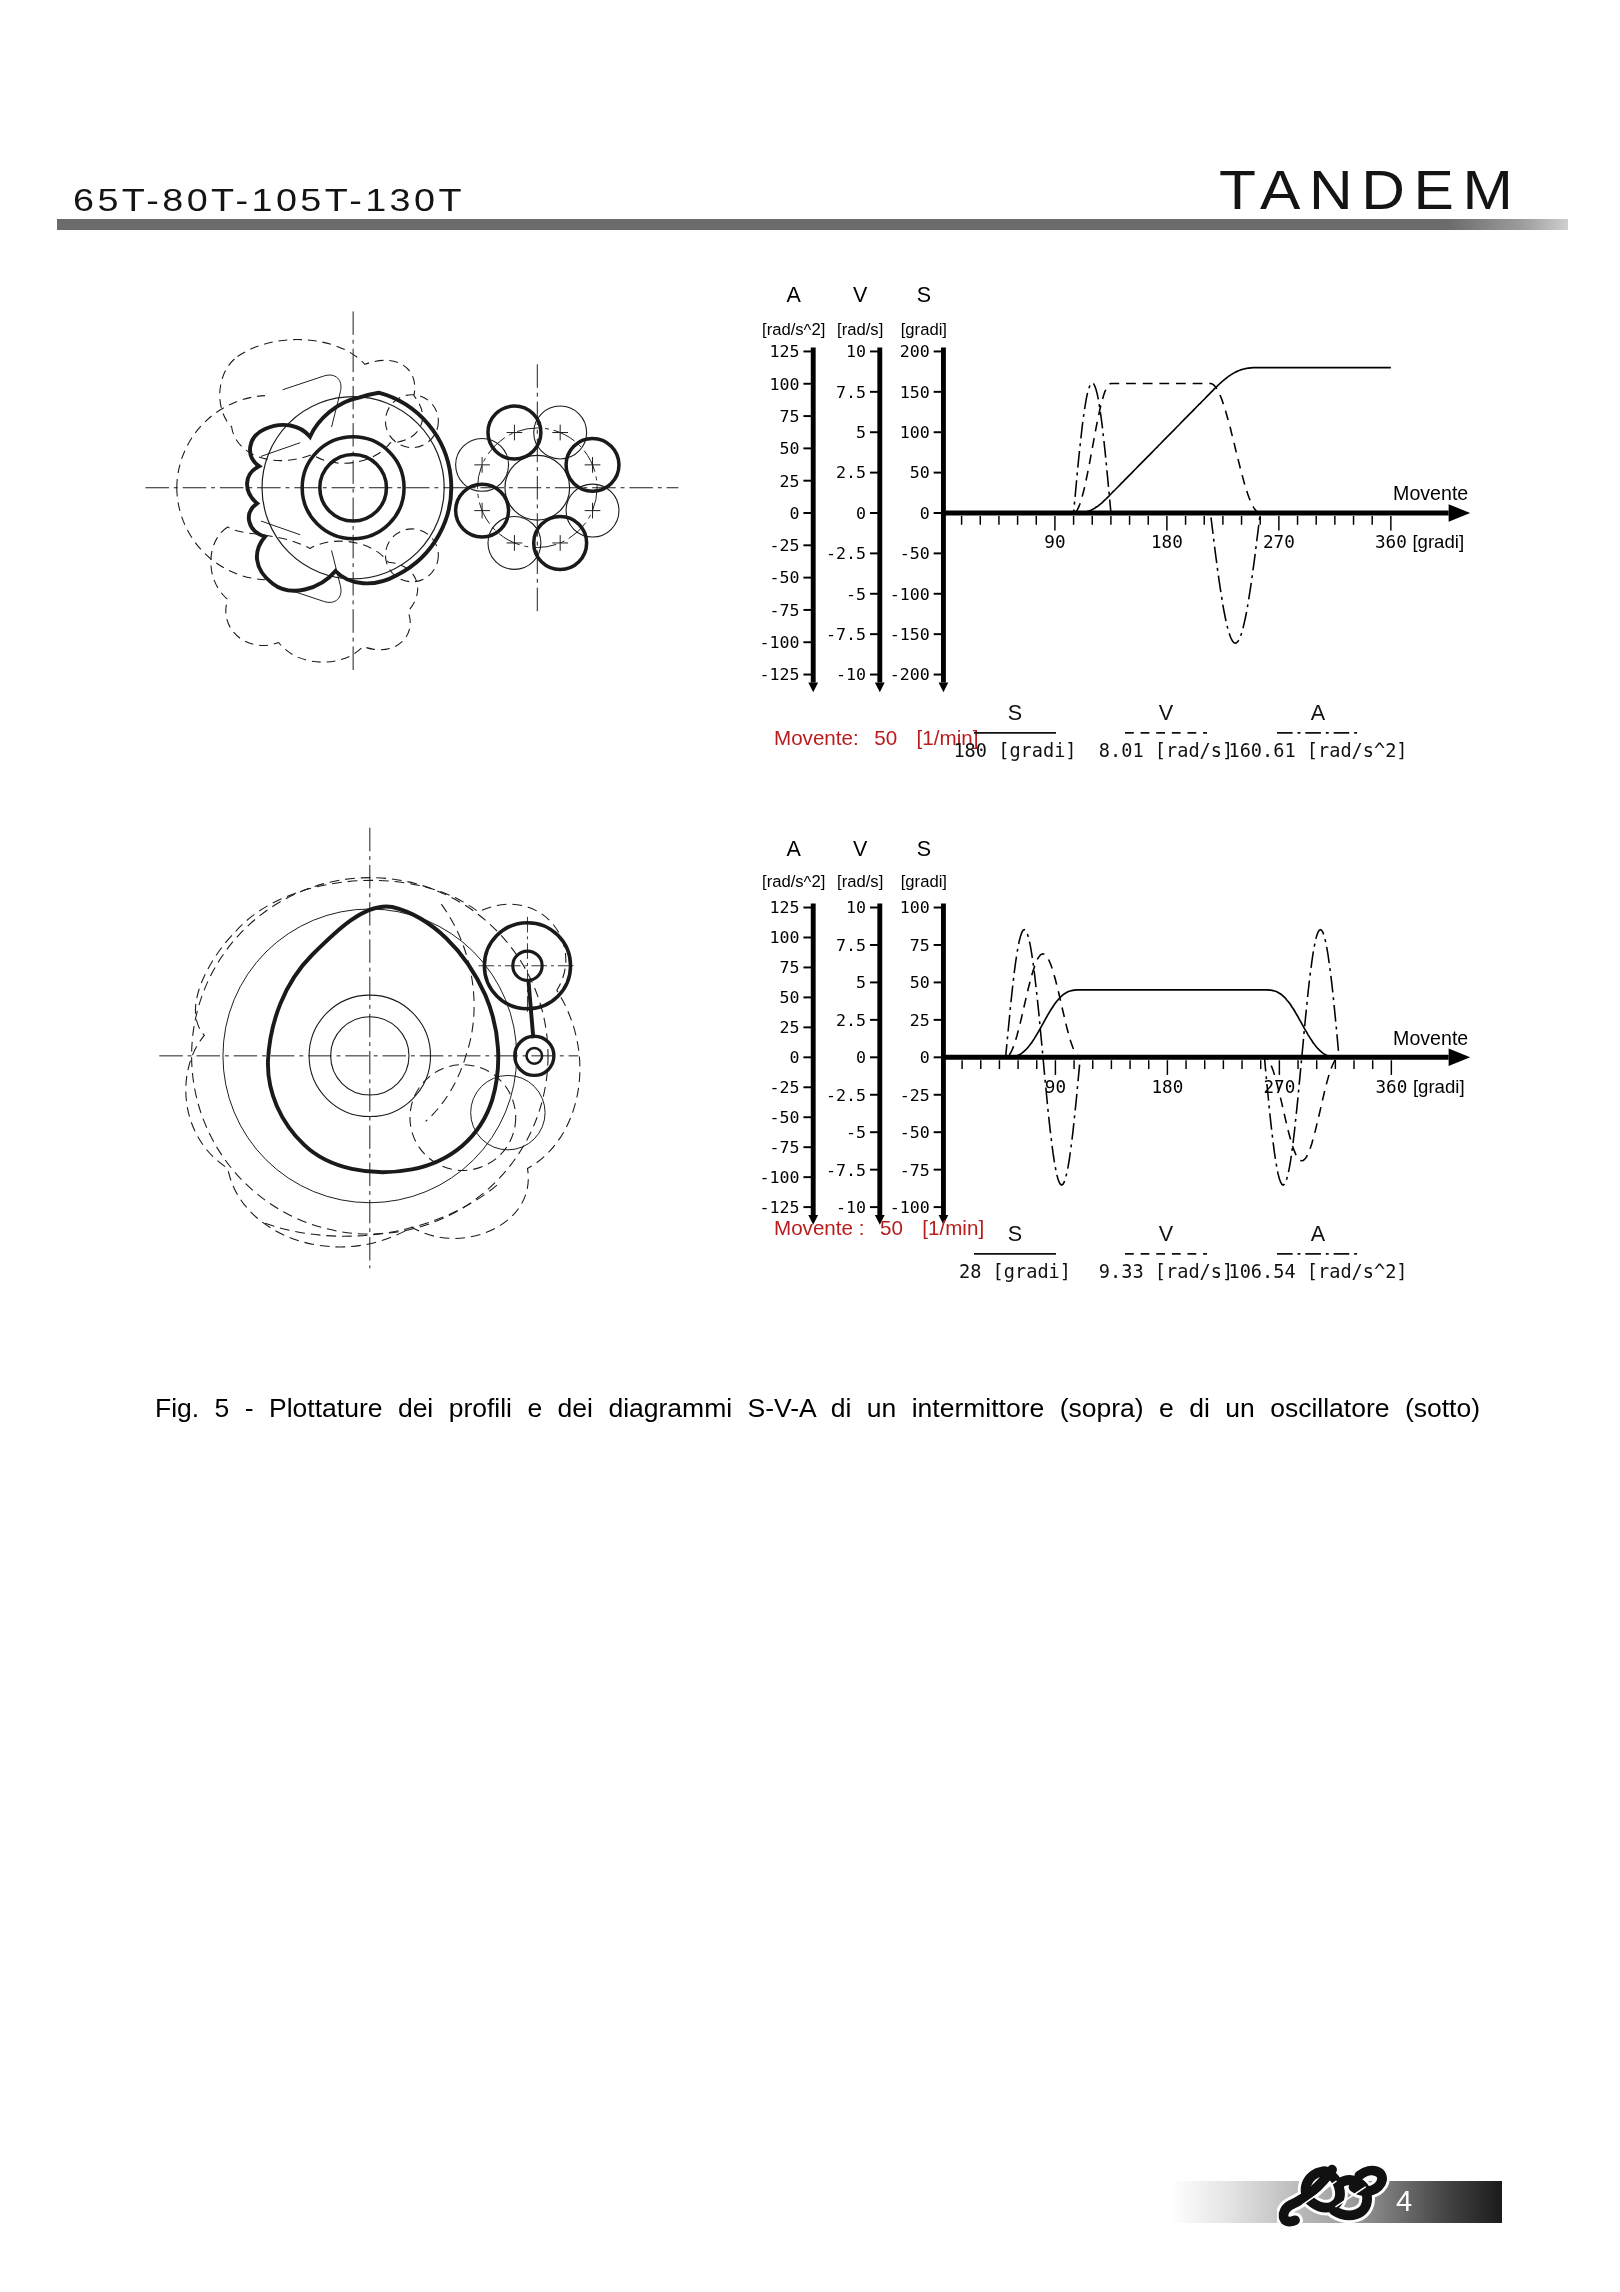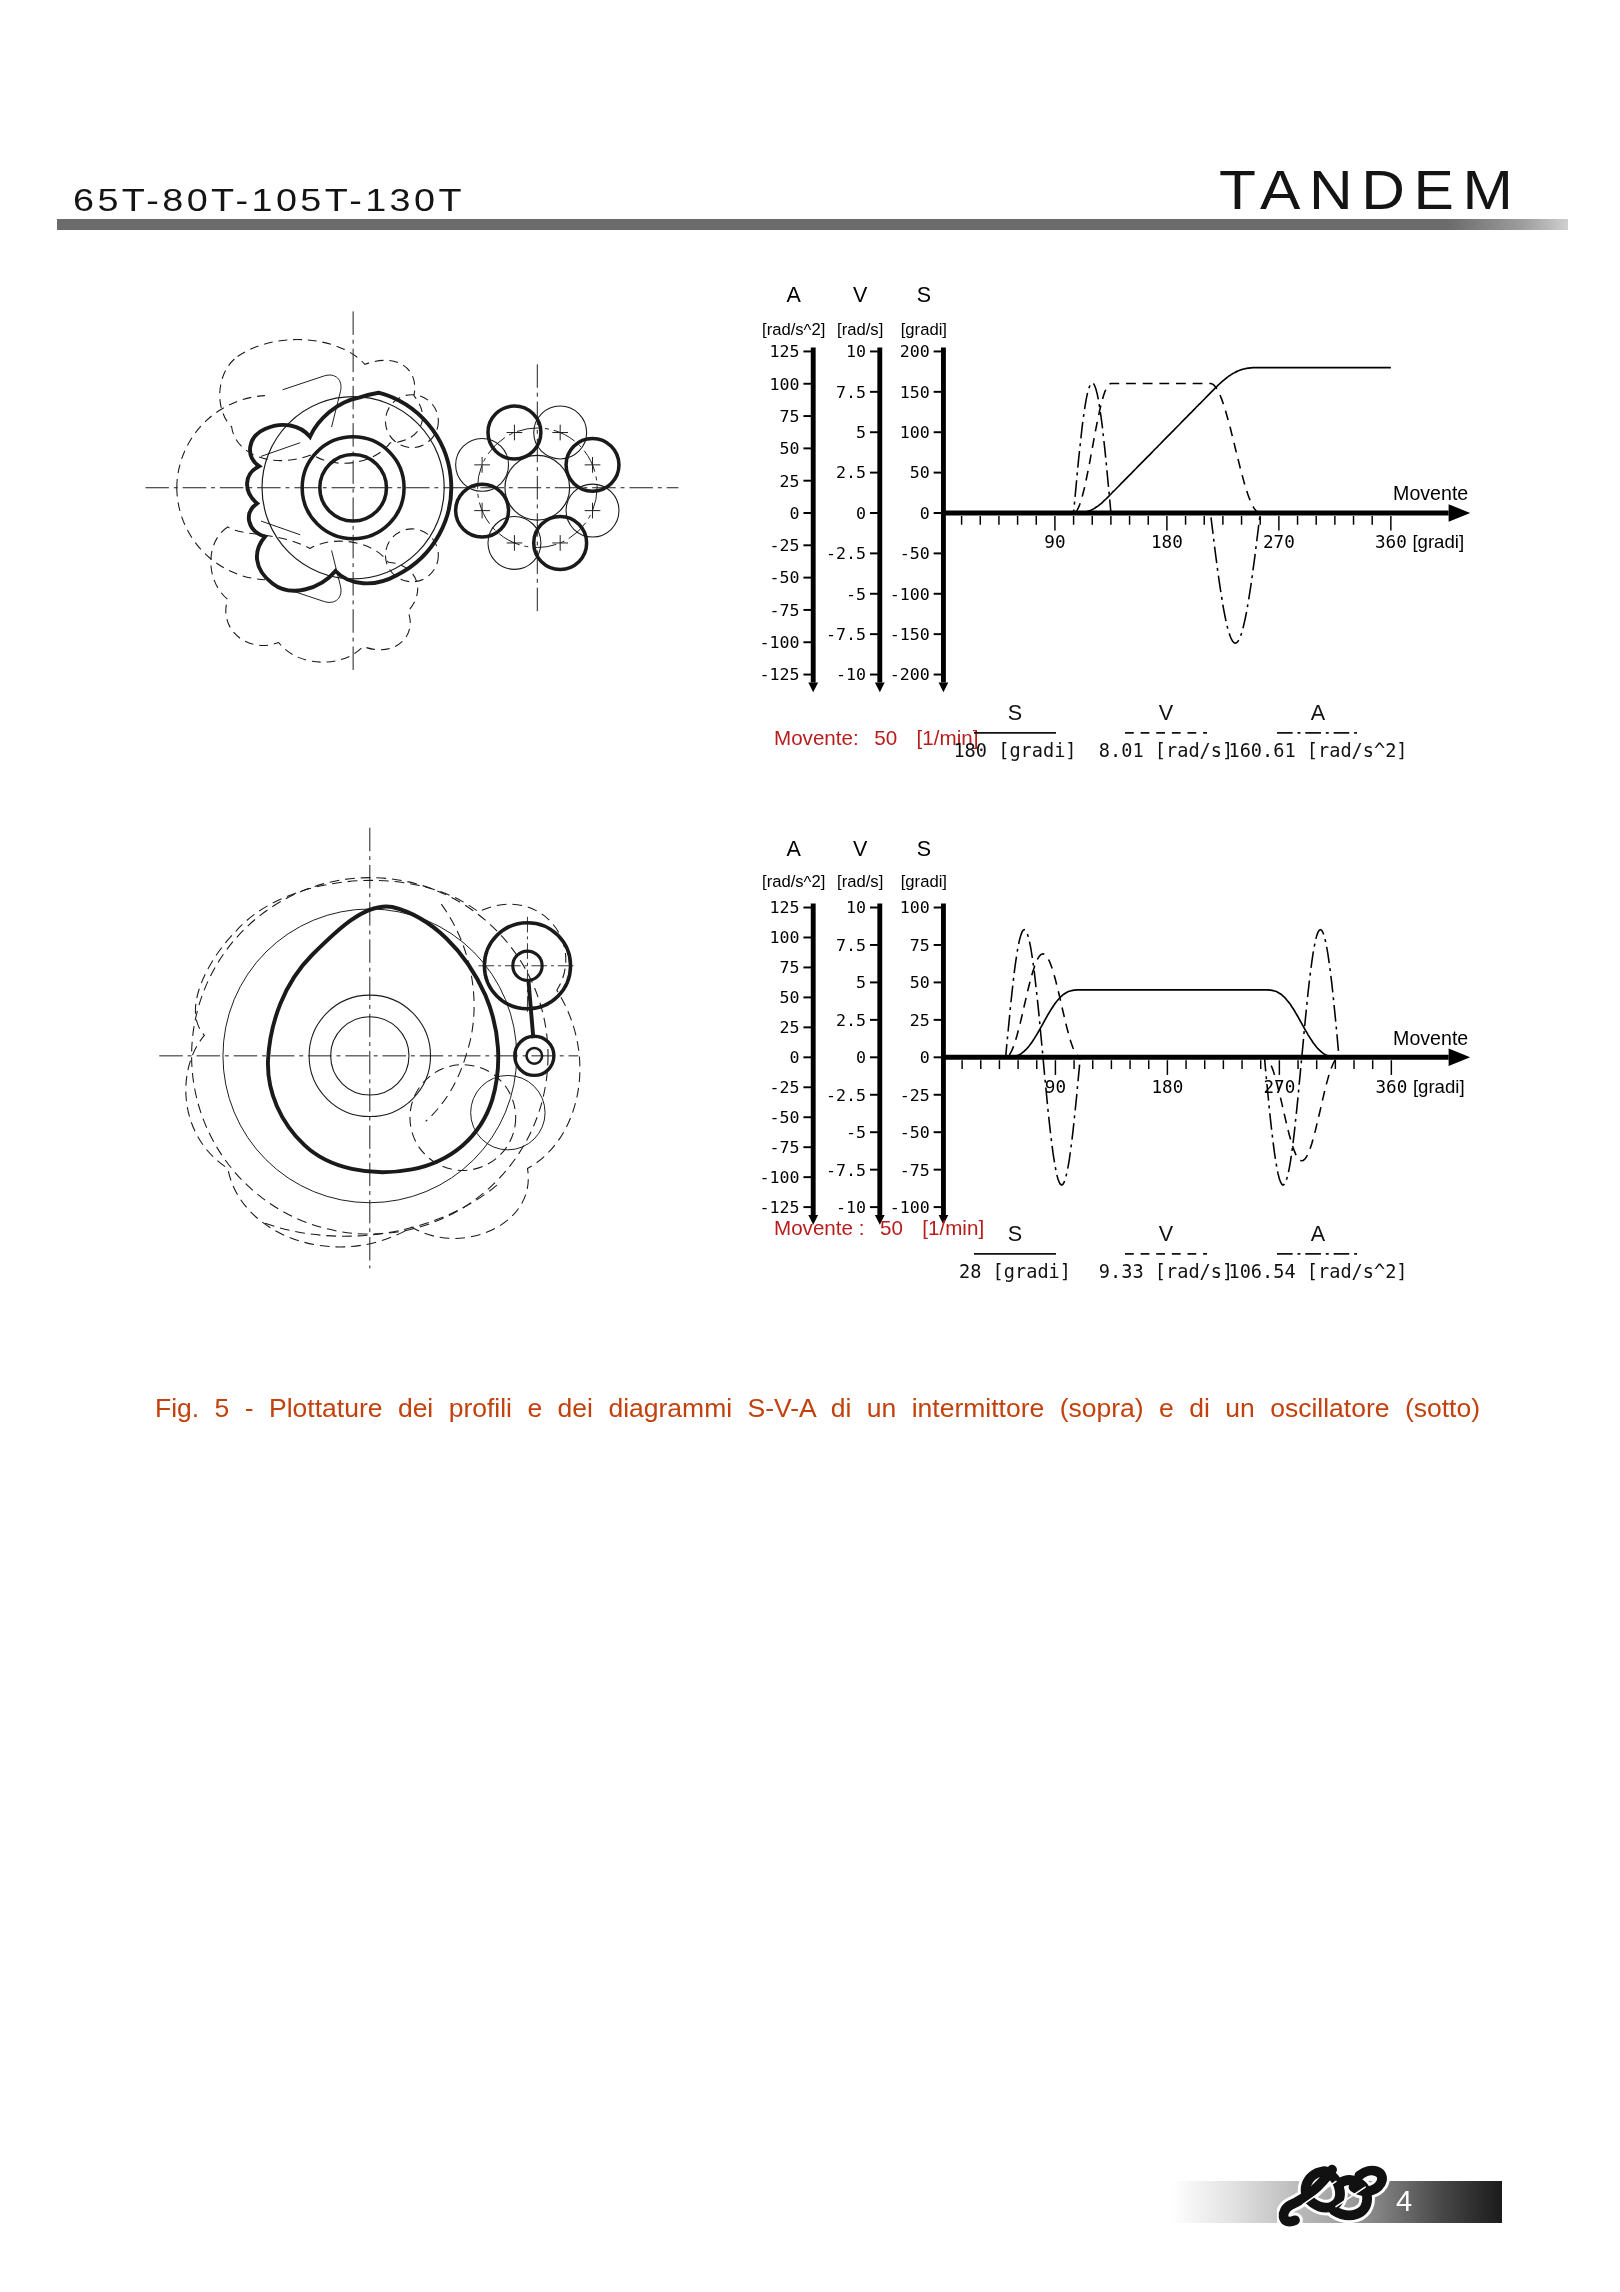--- a/index.html
+++ b/index.html
@@ -16,21 +16,21 @@
   
   .chart-svg{position:absolute;left:745px;width:765px;height:421px;}
   #chart-0{top:279px;} #chart-1{top:838px;}
   
   .movente-row{position:absolute;left:774px;font-size:20.6px;color:#b91c1c;white-space:nowrap;}
   .legend-col{position:absolute;width:196px;text-align:center;}
   .legend-letter{font-size:21.6px;}
   .legend-line{display:block;margin:3.9px auto 0 auto;}
   .legend-value{font-family:"DejaVu Sans Mono",monospace;font-size:18.6px;margin-top:4px;white-space:nowrap;}
   
-  #caption{left:155px;top:1392px;width:1325px;font-size:26.5px;line-height:33px;color:#c2410c;}
+  #caption{left:155px;top:1392px;width:1325px;font-size:26.5px;line-height:33px;color:#000000;}
   #caption .just{text-align:justify;text-align-last:justify;word-spacing:2px;}
   
   #footer-bar{left:1171px;top:2181px;width:331px;height:42px;
     background:linear-gradient(to right,#ffffff 0%,#e3e3e3 18%,#9a9a9a 55%,#474747 82%,#1b1b1b 100%);}
   #page-number{left:1396px;top:2185px;font-size:29px;color:#ffffff;}
   #logo-svg{left:1277px;top:2156px;}
   .drawing-svg{position:absolute;}
   #drawing-0{left:118px;top:274px;}
   #drawing-1{left:118px;top:814px;}
 </style>

